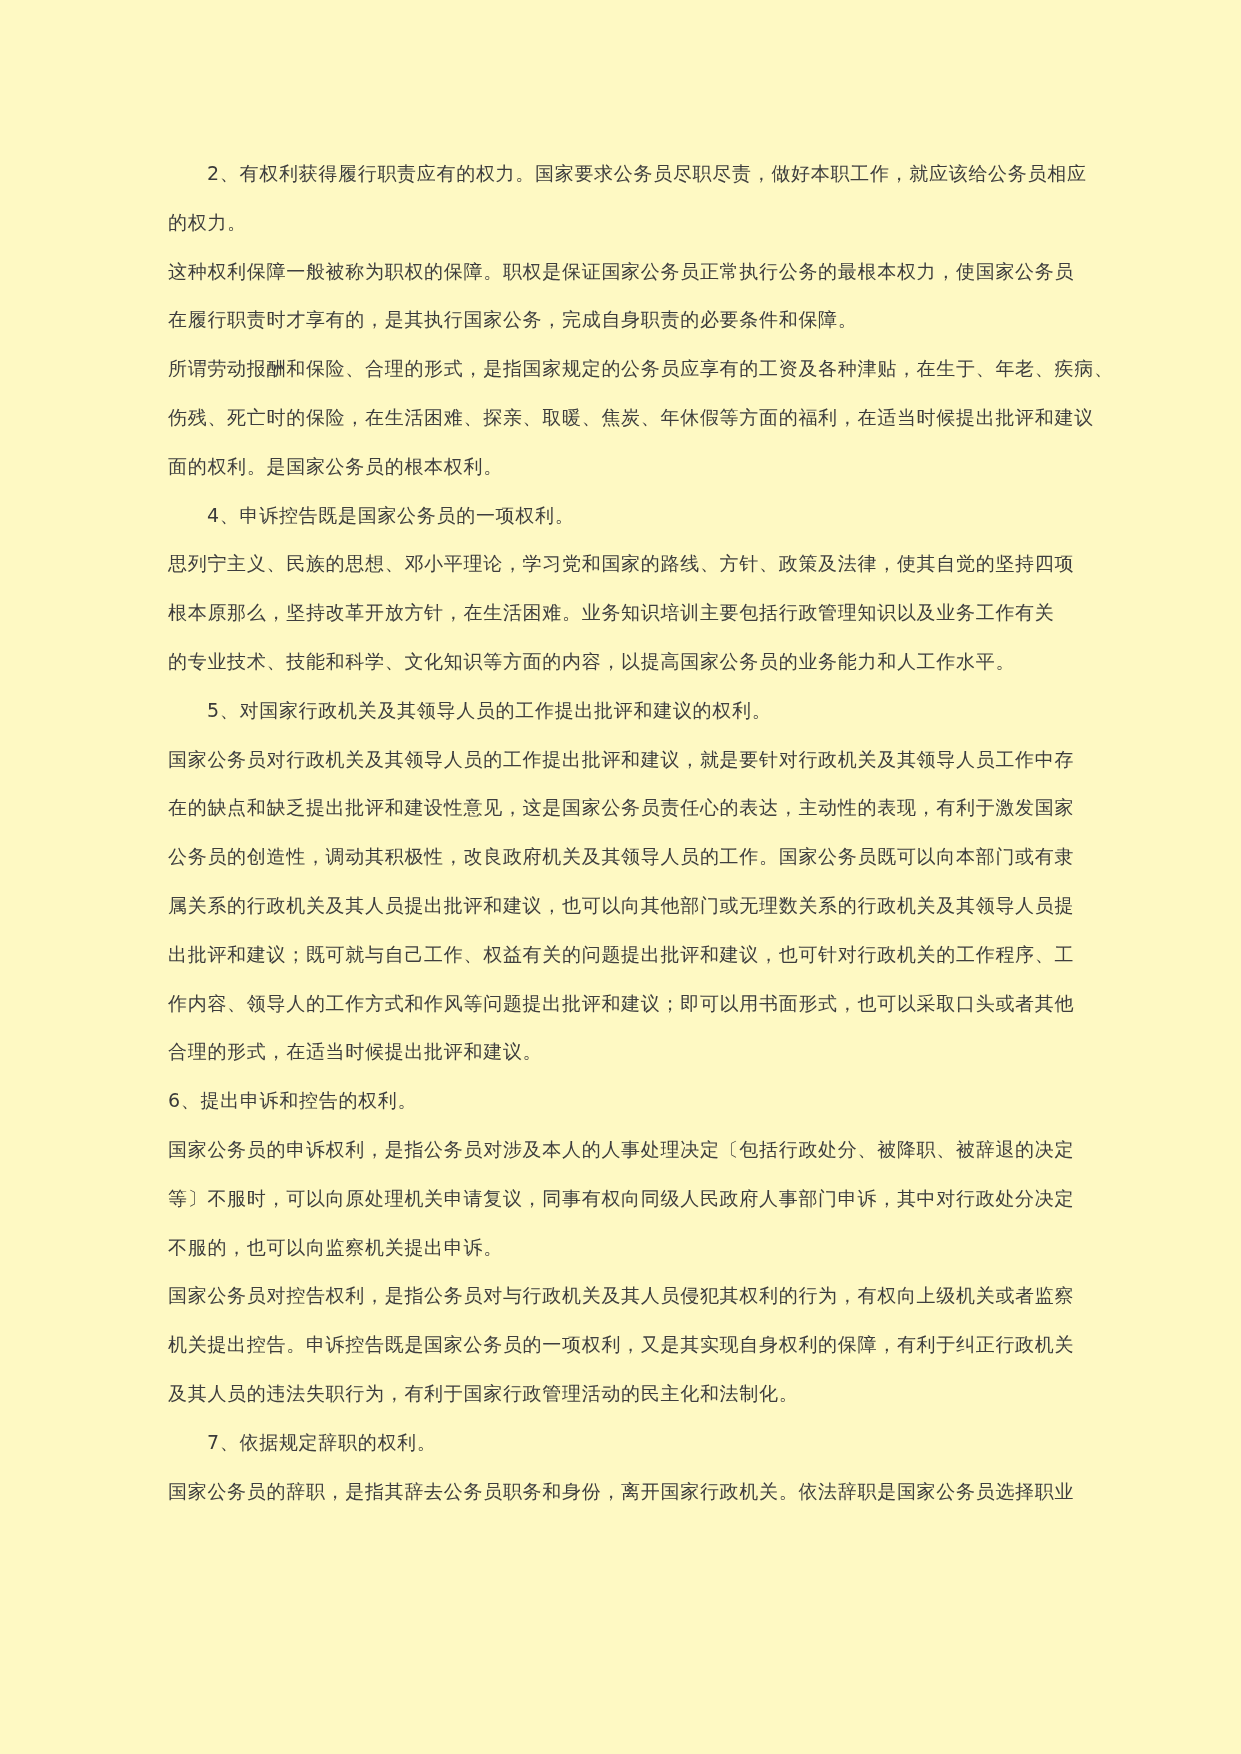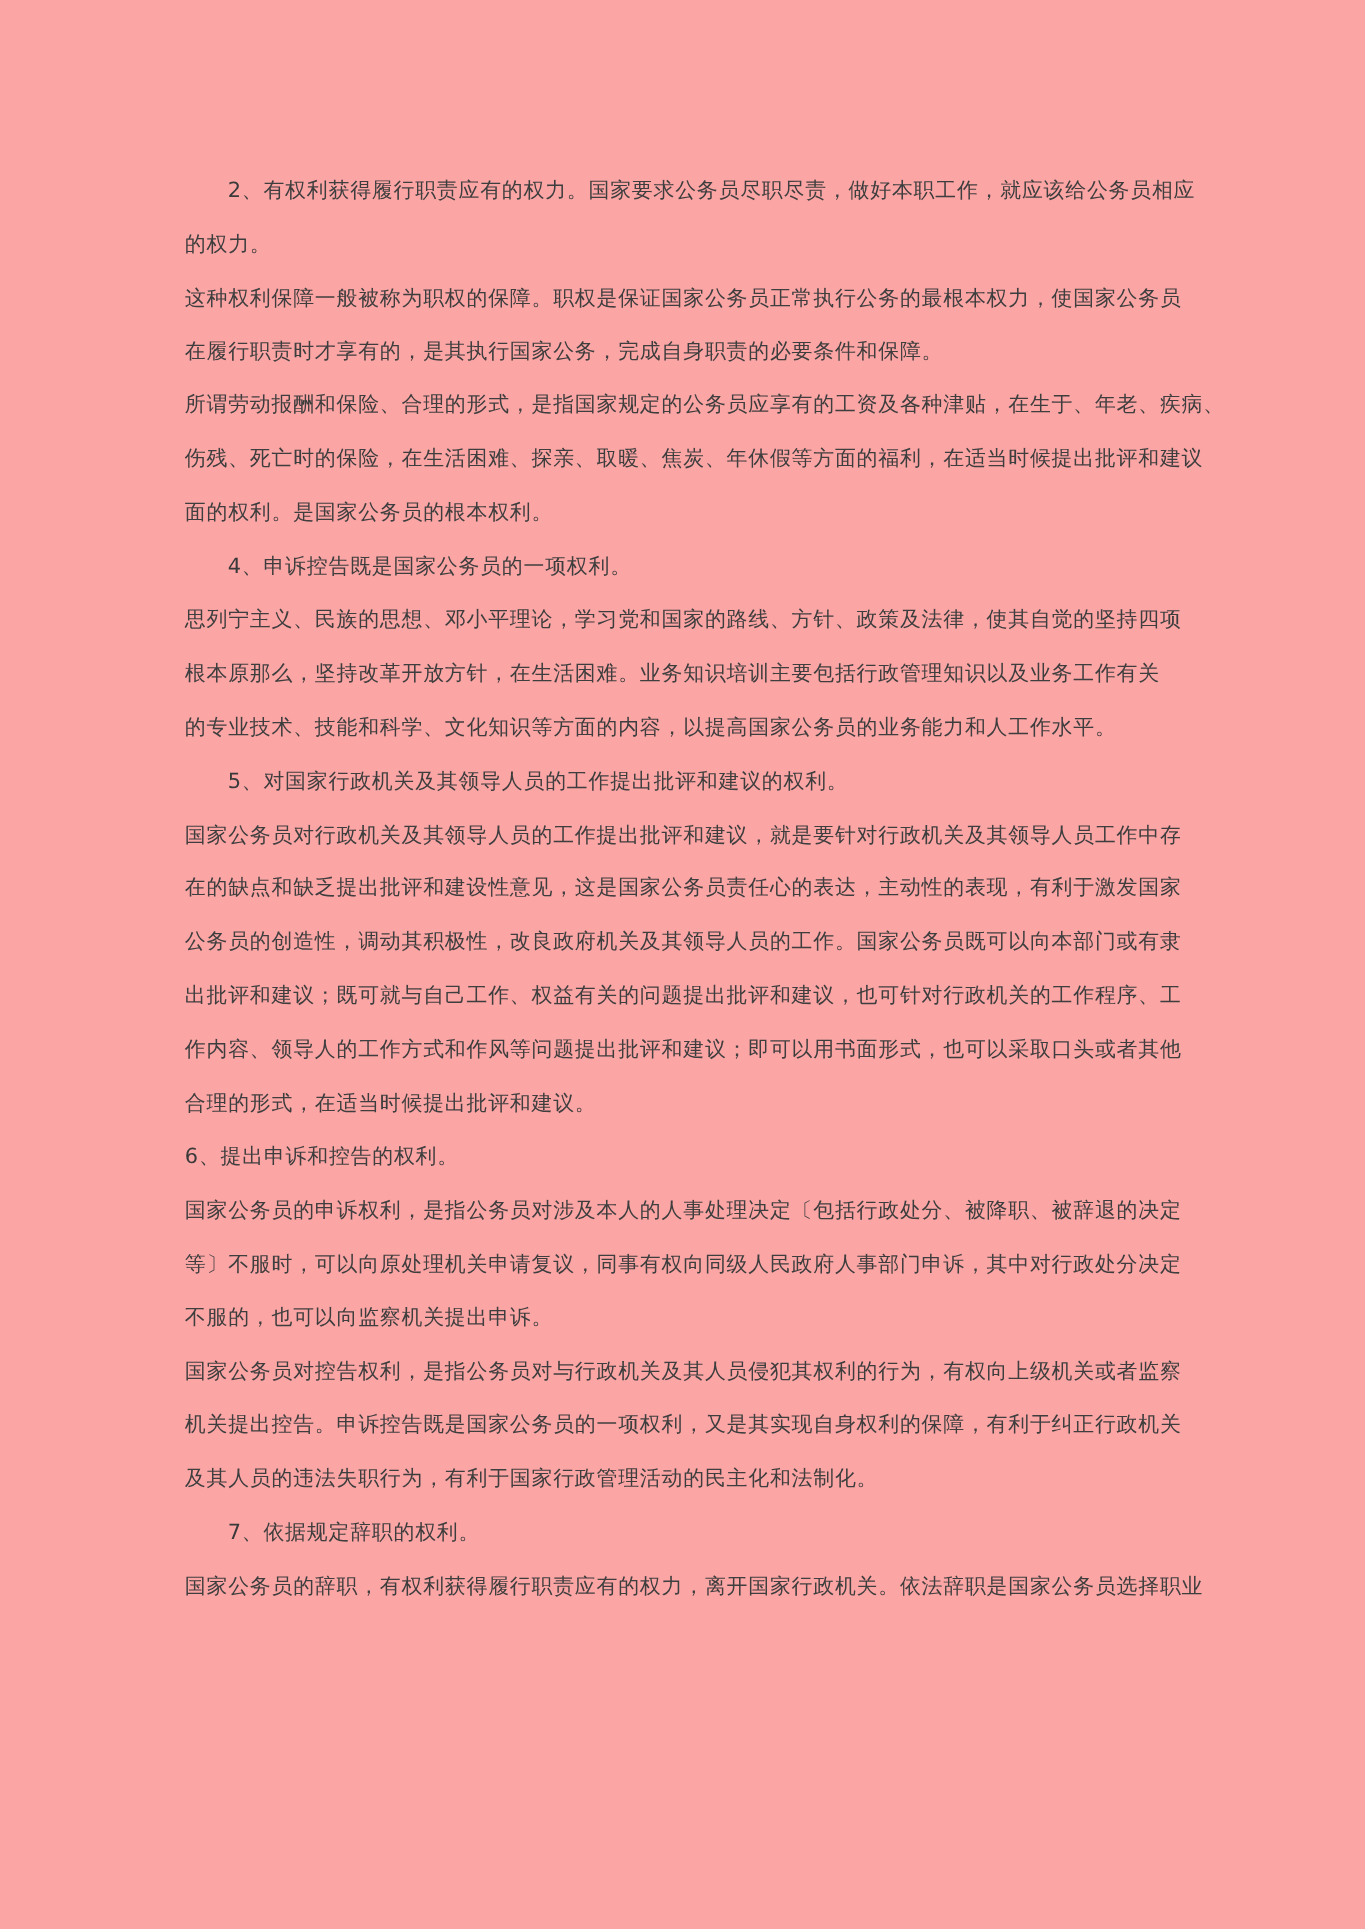--- a/index.html
+++ b/index.html
@@ -4,21 +4,21 @@
 <style>
   html, body {
     margin: 0;
     padding: 0;
     background: #ffffff;
   }
   .page {
     position: relative;
     width: 1241px;
     height: 1754px;
-    background: #fca5a5;
+    background: #fef9c3;
     overflow: hidden;
   }
   .text-block {
     position: absolute;
     left: 168px;
     top: 149px;
     width: 912px;
   }
   .line {
     height: 48.8px;
@@ -51,26 +51,27 @@
       <div class="line"><span>伤残、死亡时的保险，在生活困难、探亲、取暖、焦炭、年休假等方面的福利，在适当时候提出批评和建议</span></div>
       <div class="line"><span>面的权利。是国家公务员的根本权利。</span></div>
       <div class="line ind"><span class="num">4</span><span>、申诉控告既是国家公务员的一项权利。</span></div>
       <div class="line"><span>思列宁主义、民族的思想、邓小平理论，学习党和国家的路线、方针、政策及法律，使其自觉的坚持四项</span></div>
       <div class="line"><span>根本原那么，坚持改革开放方针，在生活困难。业务知识培训主要包括行政管理知识以及业务工作有关</span></div>
       <div class="line"><span>的专业技术、技能和科学、文化知识等方面的内容，以提高国家公务员的业务能力和人工作水平。</span></div>
       <div class="line ind"><span class="num">5</span><span>、对国家行政机关及其领导人员的工作提出批评和建议的权利。</span></div>
       <div class="line"><span>国家公务员对行政机关及其领导人员的工作提出批评和建议，就是要针对行政机关及其领导人员工作中存</span></div>
       <div class="line"><span>在的缺点和缺乏提出批评和建设性意见，这是国家公务员责任心的表达，主动性的表现，有利于激发国家</span></div>
       <div class="line"><span>公务员的创造性，调动其积极性，改良政府机关及其领导人员的工作。国家公务员既可以向本部门或有隶</span></div>
+      <div class="line"><span>属关系的行政机关及其人员提出批评和建议，也可以向其他部门或无理数关系的行政机关及其领导人员提</span></div>
       <div class="line"><span>出批评和建议；既可就与自己工作、权益有关的问题提出批评和建议，也可针对行政机关的工作程序、工</span></div>
       <div class="line"><span>作内容、领导人的工作方式和作风等问题提出批评和建议；即可以用书面形式，也可以采取口头或者其他</span></div>
       <div class="line"><span>合理的形式，在适当时候提出批评和建议。</span></div>
       <div class="line"><span class="num">6</span><span>、提出申诉和控告的权利。</span></div>
       <div class="line"><span>国家公务员的申诉权利，是指公务员对涉及本人的人事处理决定〔包括行政处分、被降职、被辞退的决定</span></div>
       <div class="line"><span>等〕不服时，可以向原处理机关申请复议，同事有权向同级人民政府人事部门申诉，其中对行政处分决定</span></div>
       <div class="line"><span>不服的，也可以向监察机关提出申诉。</span></div>
       <div class="line"><span>国家公务员对控告权利，是指公务员对与行政机关及其人员侵犯其权利的行为，有权向上级机关或者监察</span></div>
       <div class="line"><span>机关提出控告。申诉控告既是国家公务员的一项权利，又是其实现自身权利的保障，有利于纠正行政机关</span></div>
       <div class="line"><span>及其人员的违法失职行为，有利于国家行政管理活动的民主化和法制化。</span></div>
       <div class="line ind"><span class="num">7</span><span>、依据规定辞职的权利。</span></div>
-      <div class="line"><span>国家公务员的辞职，有权利获得履行职责应有的权力，离开国家行政机关。依法辞职是国家公务员选择职业</span></div>
+      <div class="line"><span>国家公务员的辞职，是指其辞去公务员职务和身份，离开国家行政机关。依法辞职是国家公务员选择职业</span></div>
     </div>
 </div>
 
 </body></html>

